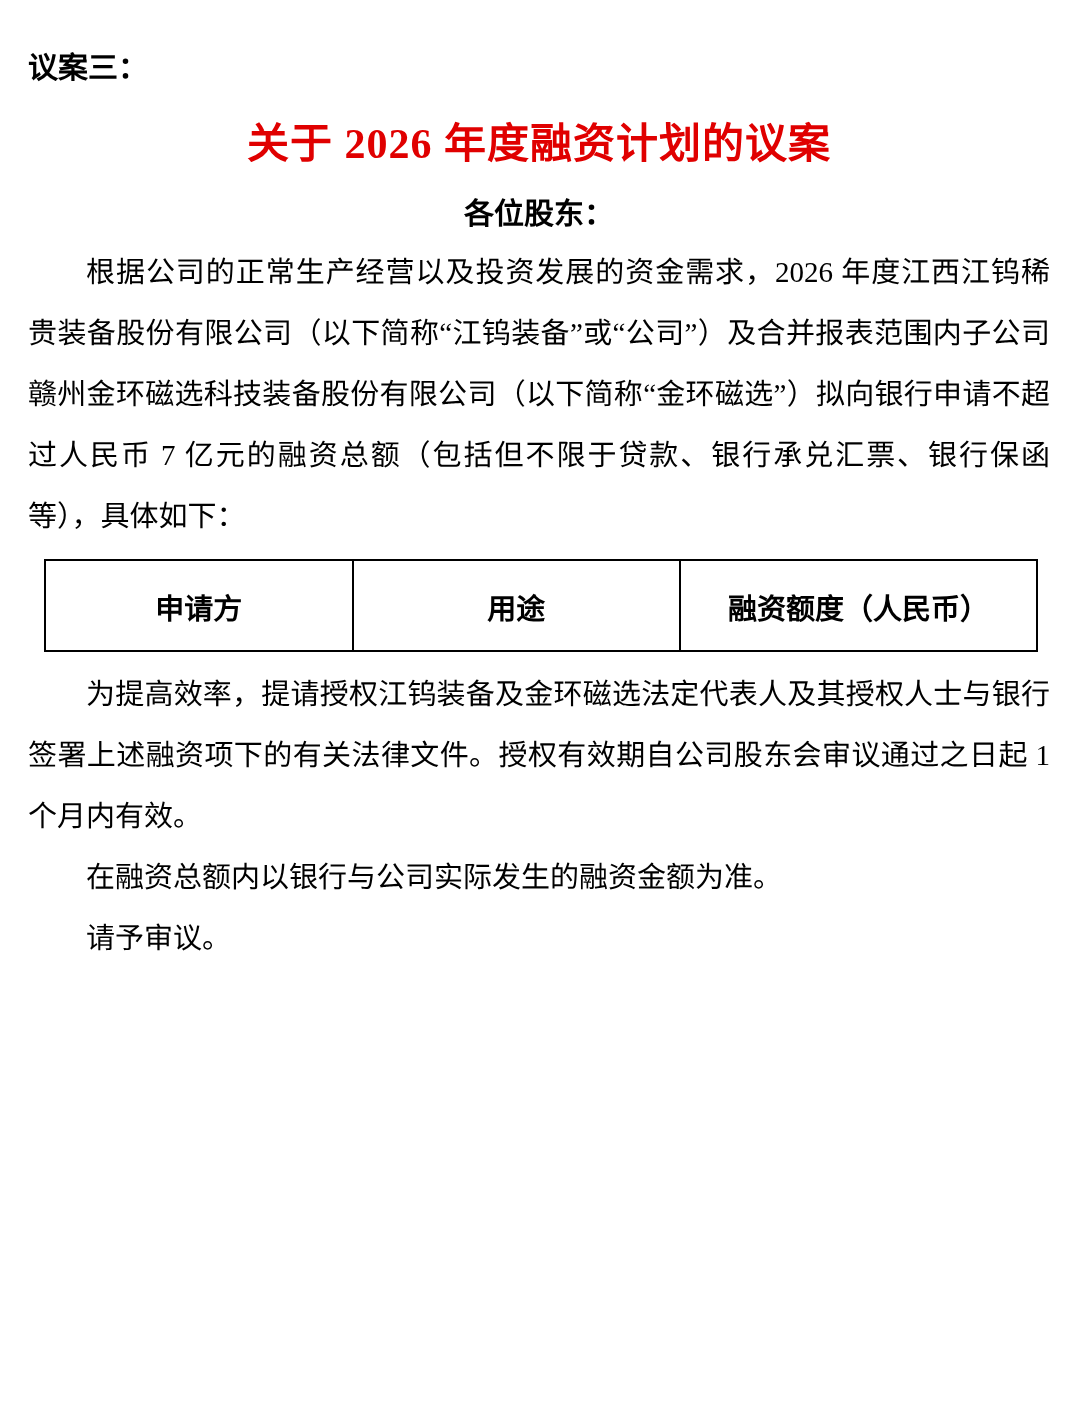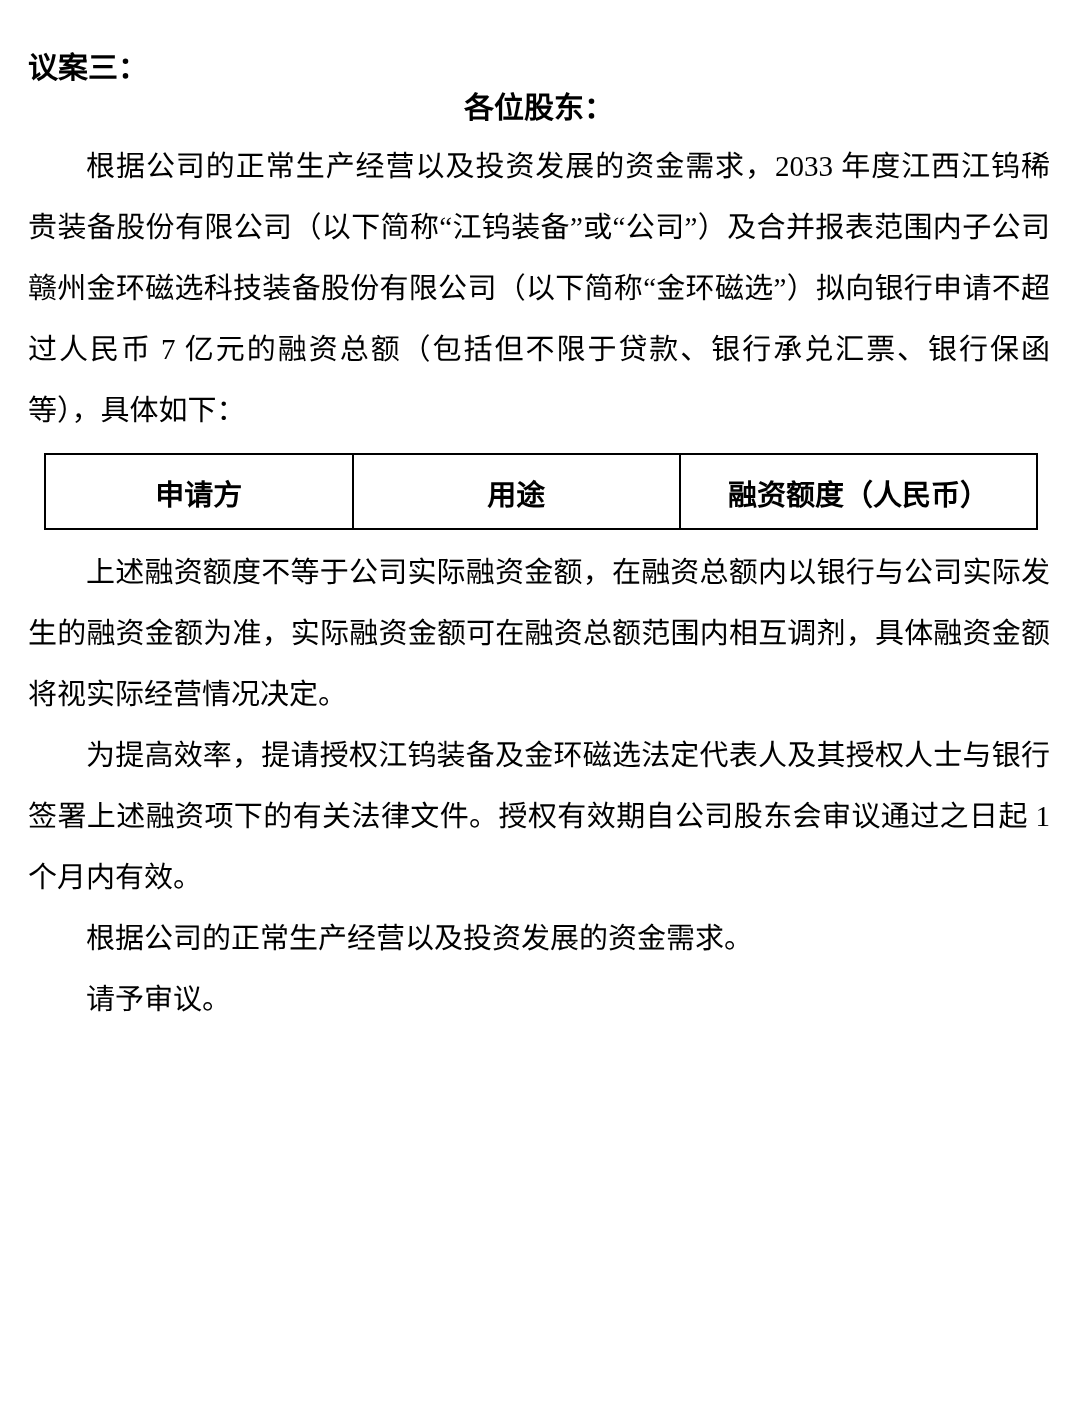--- a/index.html
+++ b/index.html
@@ -55,59 +55,59 @@
     margin: 12px 0 12px 16px;
     table-layout: fixed;
   }
   table.fin-table th,
   table.fin-table td {
     border: 2px solid #000000;
     height: 73px;
     text-align: center;
     vertical-align: middle;
     font-size: 29px;
-    padding: 0;
+    padding: 8px;
   }
   table.fin-table th {
     font-weight: bold;
   }
   .col-applicant { width: 31%; }
   .col-purpose   { width: 33%; }
   .col-quota     { width: 36%; }
 </style>
 </head>
 <body>
 
 <div class="doc">
 
   <p class="proposal-label">议案三：</p>
 
+  <h1 class="doc-title">关于 2026 年度融资计划的议案</h1>
 
   <p class="salutation">各位股东：</p>
 
-  <p class="body-par">根据公司的正常生产经营以及投资发展的资金需求，2033 年度江西江钨稀贵装备股份有限公司（以下简称“江钨装备”或“公司”）及合并报表范围内子公司赣州金环磁选科技装备股份有限公司（以下简称“金环磁选”）拟向银行申请不超过人民币 7 亿元的融资总额（包括但不限于贷款、银行承兑汇票、银行保函等），具体如下：</p>
+  <p class="body-par">根据公司的正常生产经营以及投资发展的资金需求，2026 年度江西江钨稀贵装备股份有限公司（以下简称“江钨装备”或“公司”）及合并报表范围内子公司赣州金环磁选科技装备股份有限公司（以下简称“金环磁选”）拟向银行申请不超过人民币 7 亿元的融资总额（包括但不限于贷款、银行承兑汇票、银行保函等），具体如下：</p>
 
   <table class="fin-table">
     <colgroup>
       <col class="col-applicant">
       <col class="col-purpose">
       <col class="col-quota">
     </colgroup>
     <thead>
       <tr>
         <th>申请方</th>
         <th>用途</th>
         <th>融资额度（人民币）</th>
       </tr>
     </thead>
     <tbody>
     </tbody>
   </table>
 
-  <p class="body-par">上述融资额度不等于公司实际融资金额，在融资总额内以银行与公司实际发生的融资金额为准，实际融资金额可在融资总额范围内相互调剂，具体融资金额将视实际经营情况决定。</p>
 
   <p class="body-par">为提高效率，提请授权江钨装备及金环磁选法定代表人及其授权人士与银行签署上述融资项下的有关法律文件。授权有效期自公司股东会审议通过之日起 1 个月内有效。</p>
 
-  <p class="body-par">根据公司的正常生产经营以及投资发展的资金需求。</p>
+  <p class="body-par">在融资总额内以银行与公司实际发生的融资金额为准。</p>
 
   <p class="body-par">请予审议。</p>
 
 </div>
 
 </body></html>

